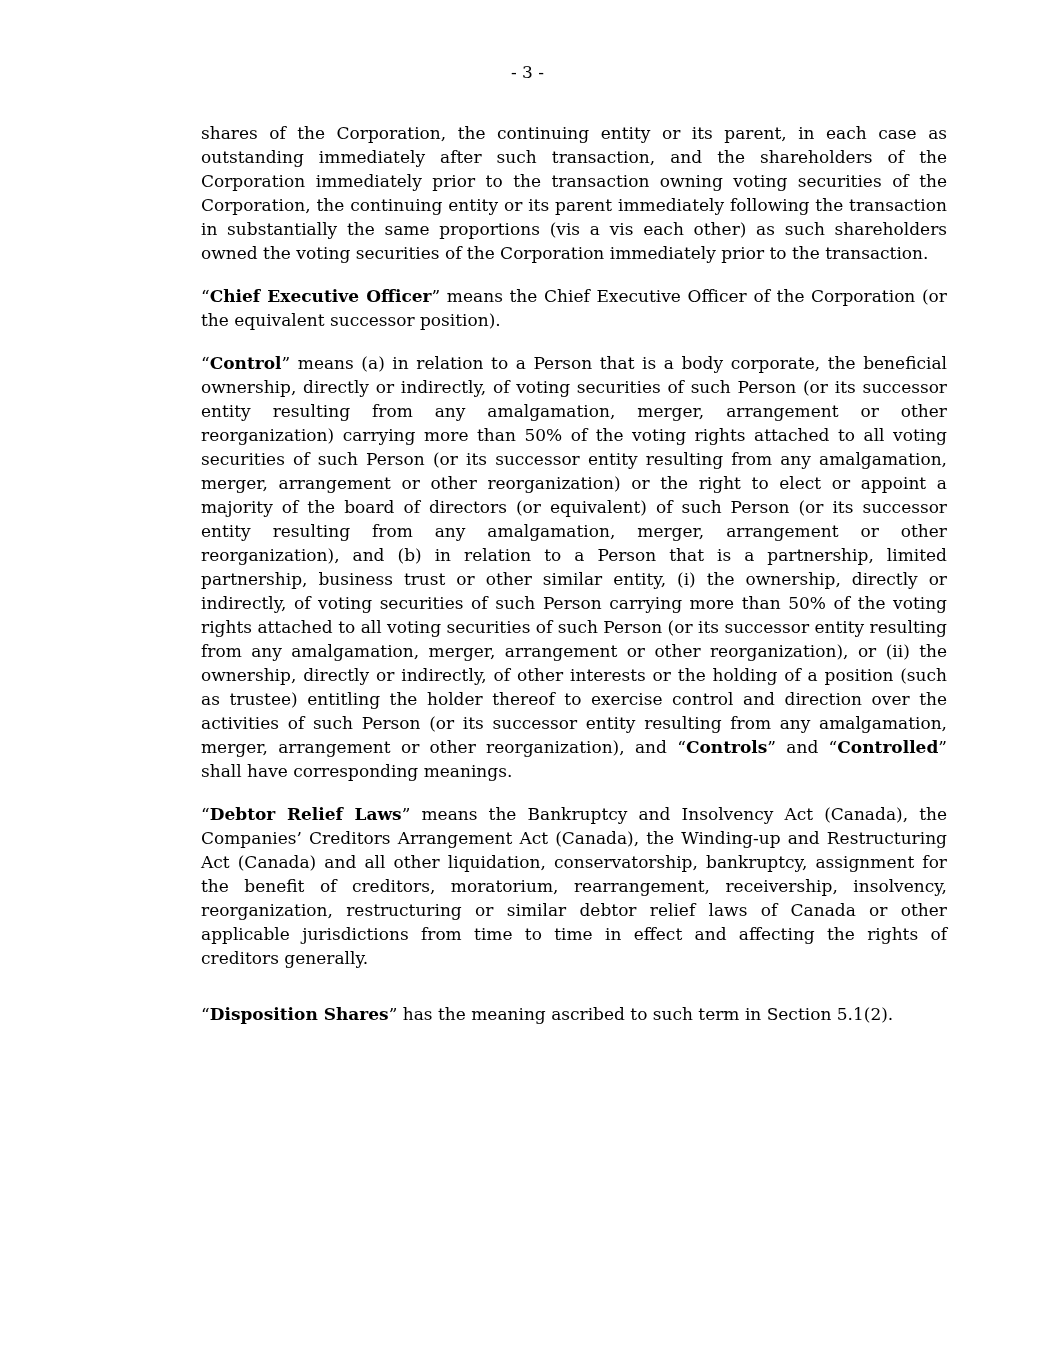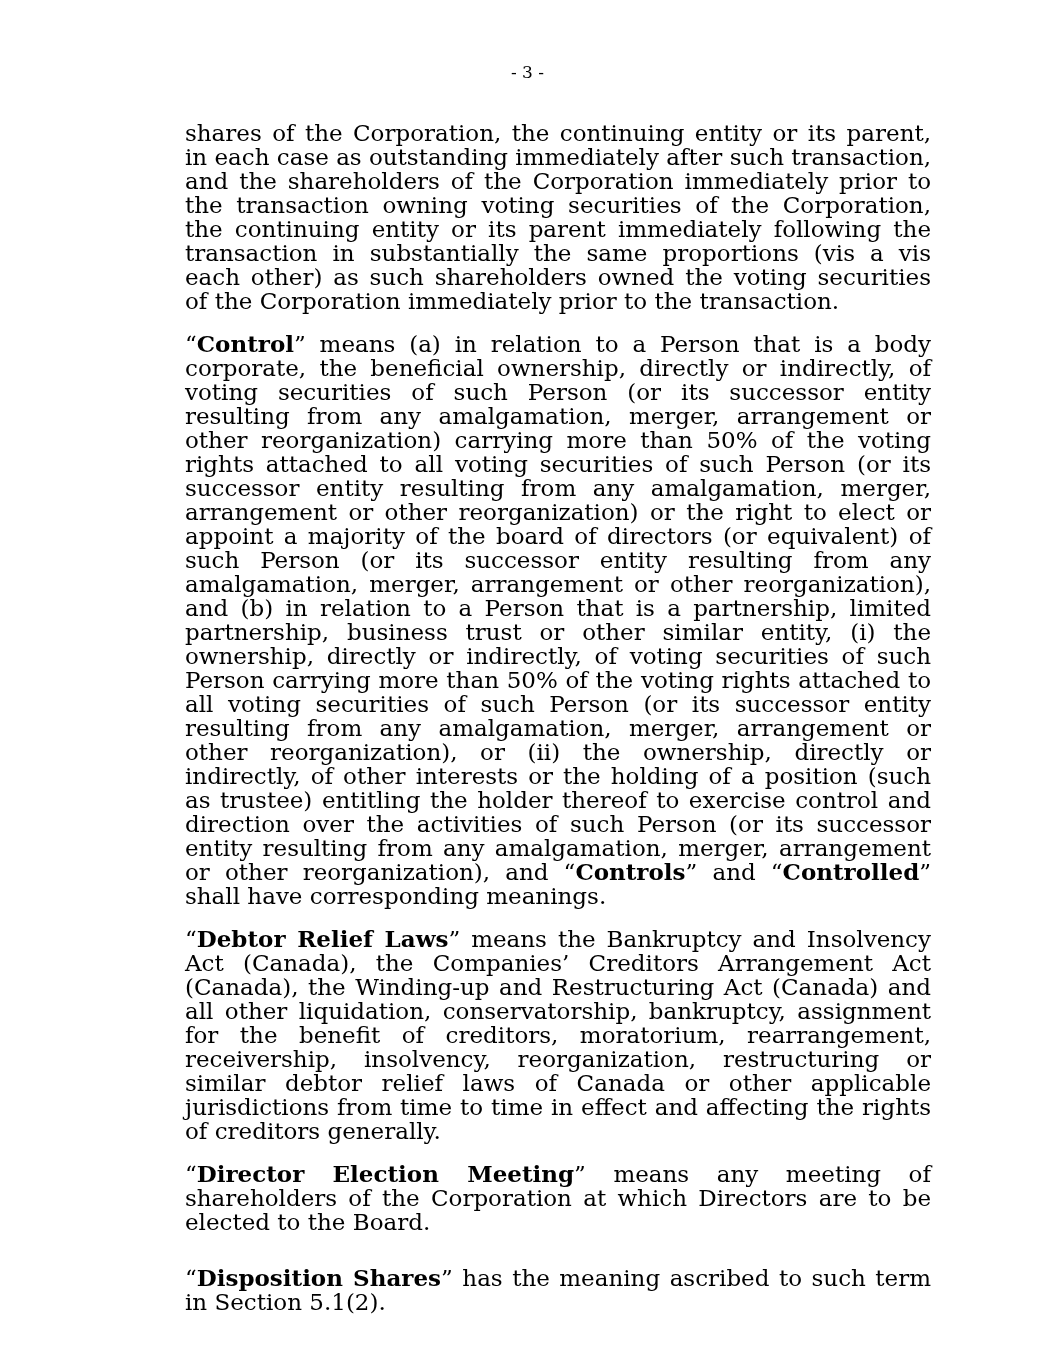--- a/index.html
+++ b/index.html
@@ -18,38 +18,38 @@
     top: 60px;
     left: 0;
     right: 0;
     text-align: center;
     font-size: 17px;
     line-height: 24px;
   }
   .content {
     position: absolute;
     top: 121px;
-    left: 185px;
+    left: 201px;
     width: 746px;
-    font-size: 23px;
+    font-size: 17px;
     line-height: 24px;
   }
   .content p {
     margin: 0 0 19px 0;
     text-align: justify;
   }
   .content p:last-child { margin-bottom: 0; margin-top: 32px; }
   .b { font-weight: bold; }
   .i { }
 </style>
 </head>
 <body>
 
 <div class="page">
   <div class="page-number">- 3 -</div>
   <div class="content" id="content">
       <p><span>shares of the Corporation, the continuing entity or its parent, in each case as outstanding immediately after such transaction, and the shareholders of the Corporation immediately prior to the transaction owning voting securities of the Corporation, the continuing entity or its parent immediately following the transaction in substantially the same proportions (vis a vis each other) as such shareholders owned the voting securities of the Corporation immediately prior to the transaction.</span></p>
+      <p><span>“</span><span class="b">Chief Executive Officer</span><span>” means the Chief Executive Officer of the Corporation (or the equivalent successor position).</span></p>
       <p><span>“</span><span class="b">Control</span><span>” means (a) in relation to a Person that is a body corporate, the beneficial ownership, directly or indirectly, of voting securities of such Person (or its successor entity resulting from any amalgamation, merger, arrangement or other reorganization) carrying more than 50% of the voting rights attached to all voting securities of such Person (or its successor entity resulting from any amalgamation, merger, arrangement or other reorganization) or the right to elect or appoint a majority of the board of directors (or equivalent) of such Person (or its successor entity resulting from any amalgamation, merger, arrangement or other reorganization), and (b) in relation to a Person that is a partnership, limited partnership, business trust or other similar entity, (i) the ownership, directly or indirectly, of voting securities of such Person carrying more than 50% of the voting rights attached to all voting securities of such Person (or its successor entity resulting from any amalgamation, merger, arrangement or other reorganization), or (ii) the ownership, directly or indirectly, of other interests or the holding of a position (such as trustee) entitling the holder thereof to exercise control and direction over the activities of such Person (or its successor entity resulting from any amalgamation, merger, arrangement or other reorganization), and “</span><span class="b">Controls</span><span>” and “</span><span class="b">Controlled</span><span>” shall have corresponding meanings.</span></p>
       <p><span>“</span><span class="b">Debtor Relief Laws</span><span>” means the </span><span class="i">Bankruptcy and Insolvency Act</span><span> (Canada), the </span><span class="i">Companies’ Creditors Arrangement Act</span><span> (Canada), the </span><span class="i">Winding-up and Restructuring Act</span><span> (Canada) and all other liquidation, conservatorship, bankruptcy, assignment for the benefit of creditors, moratorium, rearrangement, receivership, insolvency, reorganization, restructuring or similar debtor relief laws of Canada or other applicable jurisdictions from time to time in effect and affecting the rights of creditors generally.</span></p>
-      <p><span>“</span><span class="b">Director Election Meeting</span><span>” means any meeting of shareholders of the Corporation at which Directors are to be elected to the Board.</span></p>
       <p><span>“</span><span class="b">Disposition Shares</span><span>” has the meaning ascribed to such term in Section 5.1(2).</span></p>
     </div>
 </div>
 
 </body></html>

